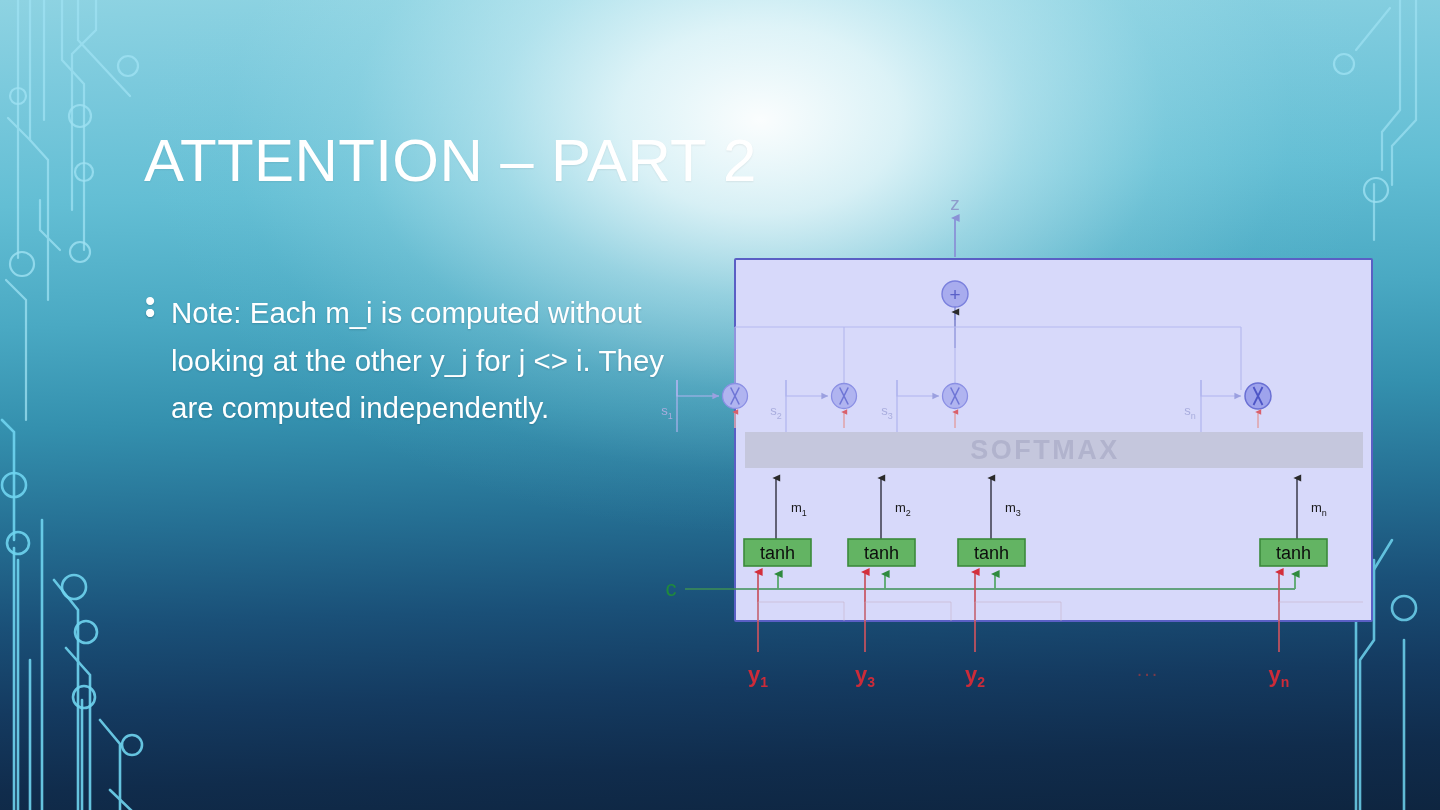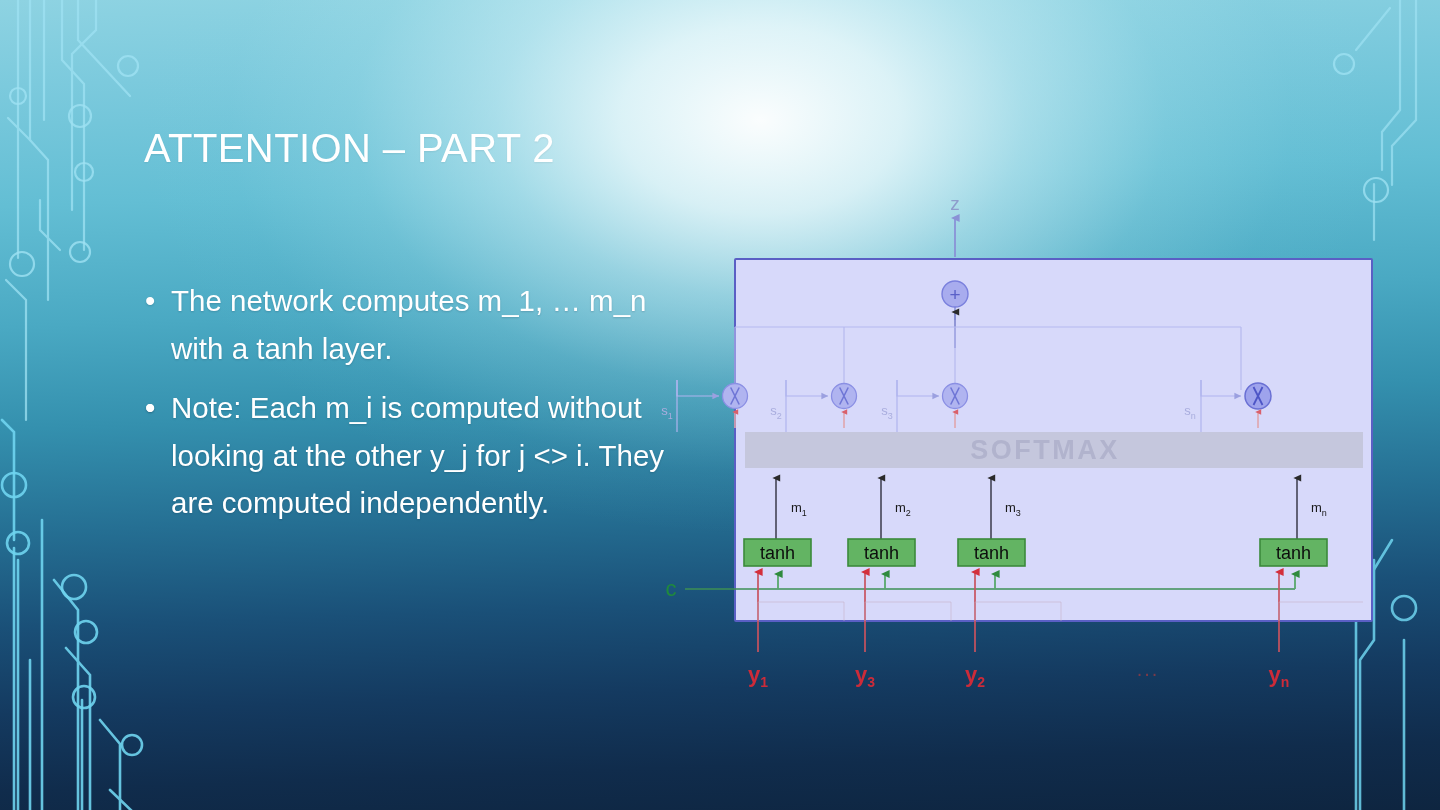--- a/index.html
+++ b/index.html
@@ -46,21 +46,21 @@
     pointer-events: none;
   }
   .circuit-left  { left: 0; }
   .circuit-right { right: 0; }
 
   
   #title {
     position: absolute;
     left: 144px;
     top: 126px;
-    font-size: 40px;
+    font-size: 60px;
     letter-spacing: 0.4px;
     color: #ffffff;
     font-weight: 400;
     white-space: nowrap;
     text-shadow: 0 1px 2px rgba(0,0,0,0.07);
   }
 
   
   #bullets {
     position: absolute;
@@ -162,21 +162,20 @@
     <g stroke="#6fd4ef" stroke-width="2.6" opacity="0.85" fill="none">
       <circle cx="74" cy="608" r="12"></circle>
     </g>
   </svg>
 
   <div id="title">ATTENTION – PART 2</div>
 
   <div id="bullets">
     <div class="bullet">
       <span class="dot">•</span>
-      <span>The network computes m_1, … m_n with a tanh layer.</span>
     </div>
     <div class="bullet">
       <span class="dot">•</span>
     </div>
     <div class="bullet">
       <span class="dot">•</span>
       <span>Note: Each m_i is computed without looking at the other y_j for j &lt;&gt; i. They are computed independently.</span>
     </div>
   </div>
 

